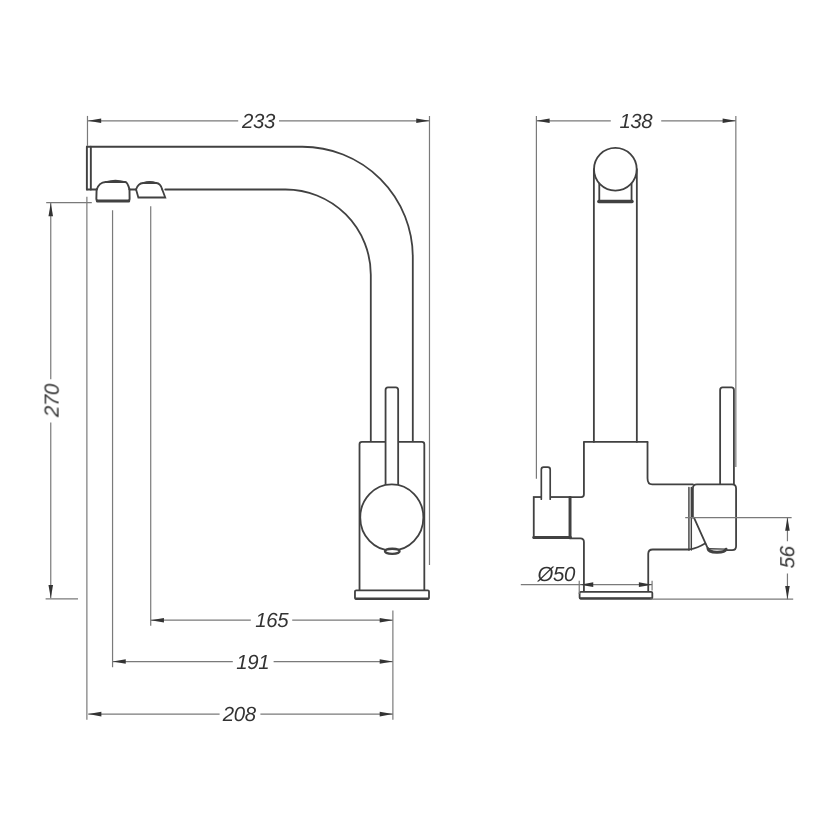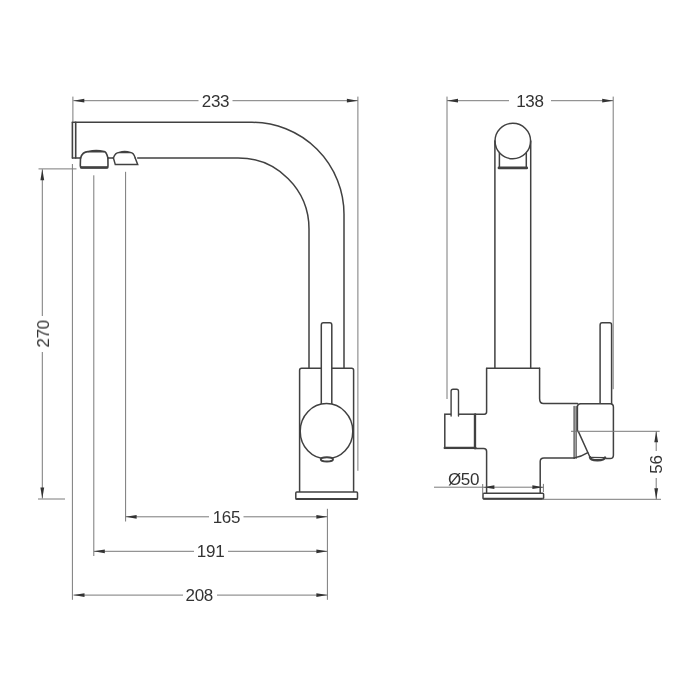--- a/index.html
+++ b/index.html
@@ -1,16 +1,16 @@
 <!DOCTYPE html>
 <html><head>
 <meta charset="utf-8">
 <style>
   html,body{margin:0;padding:0;background:#fff;}
-  #wrap{width:700px;height:700px;background:#fff;}
+  #wrap{width:700px;height:700px;background:#fff;font-style:italic;}
   text{font-family:"Liberation Sans",sans-serif;font-size:17px;fill:#333;letter-spacing:-0.3px;}
 </style>
 </head>
 <body>
 <div id="wrap">
 <svg width="700" height="700" viewBox="0 0 700 700">
 <rect x="0" y="0" width="700" height="700" fill="#ffffff"></rect>
 
 <g stroke="#414141" fill="none" stroke-width="1.5" stroke-linecap="round">
 

